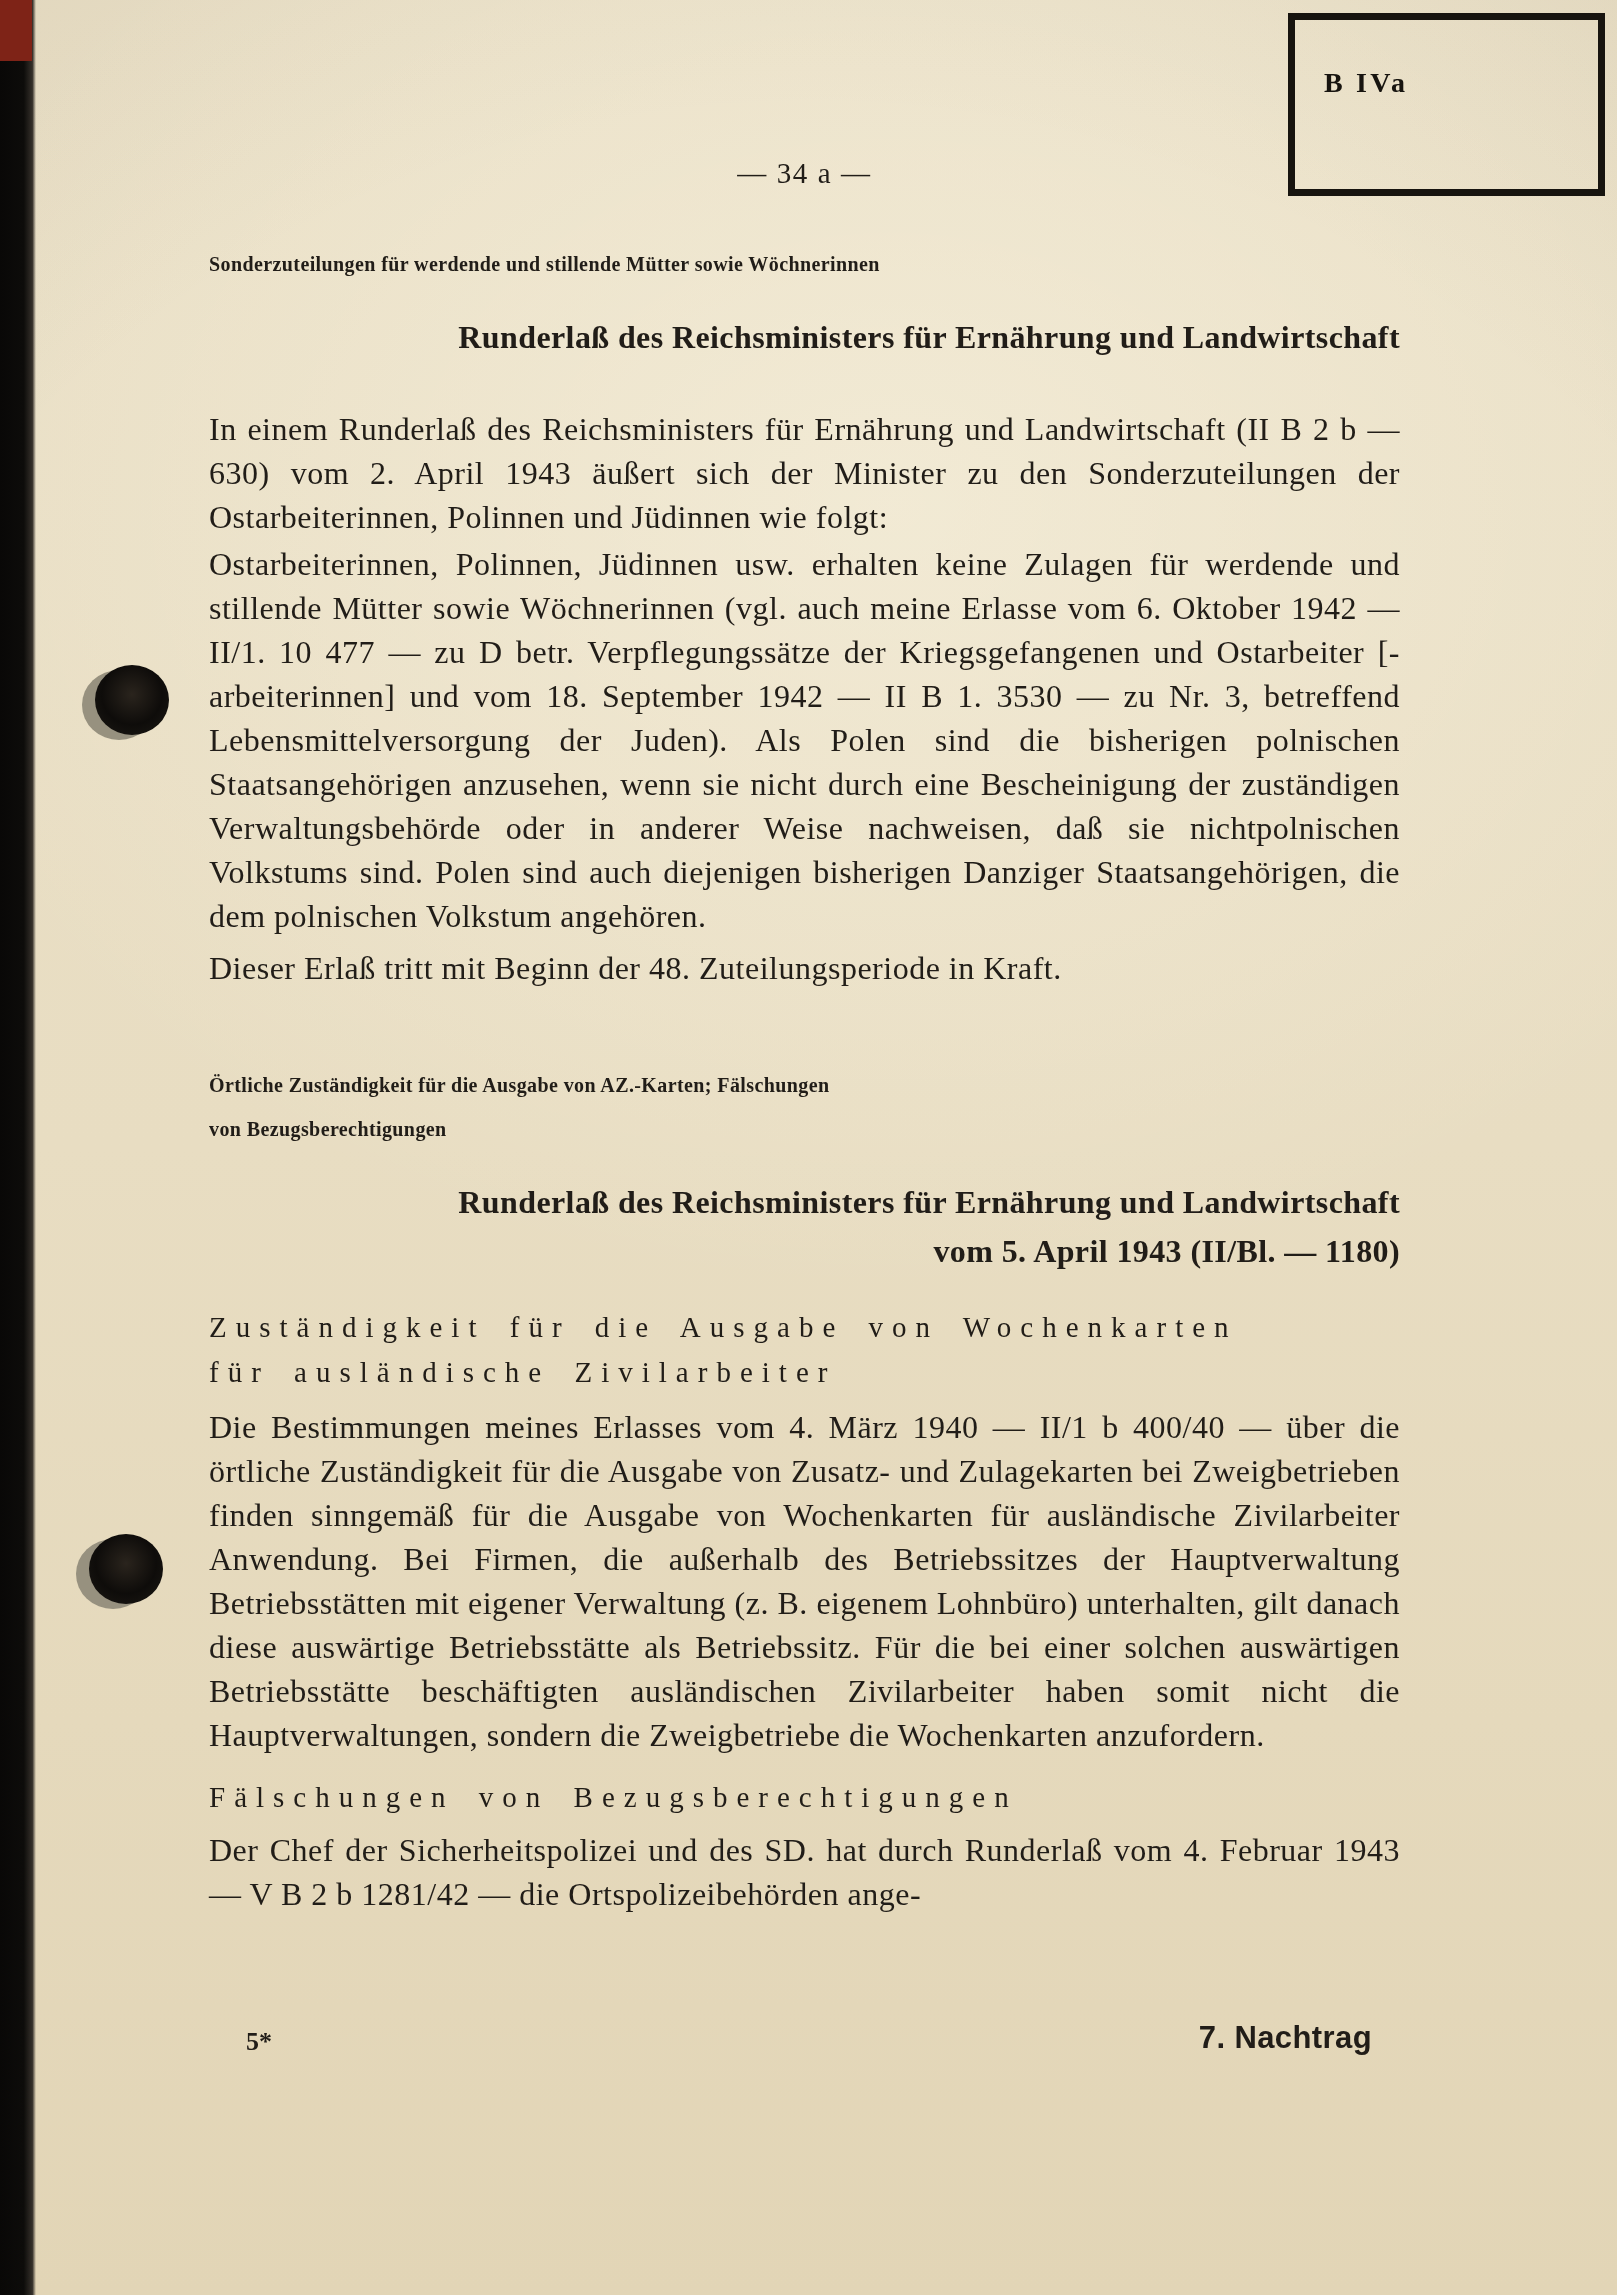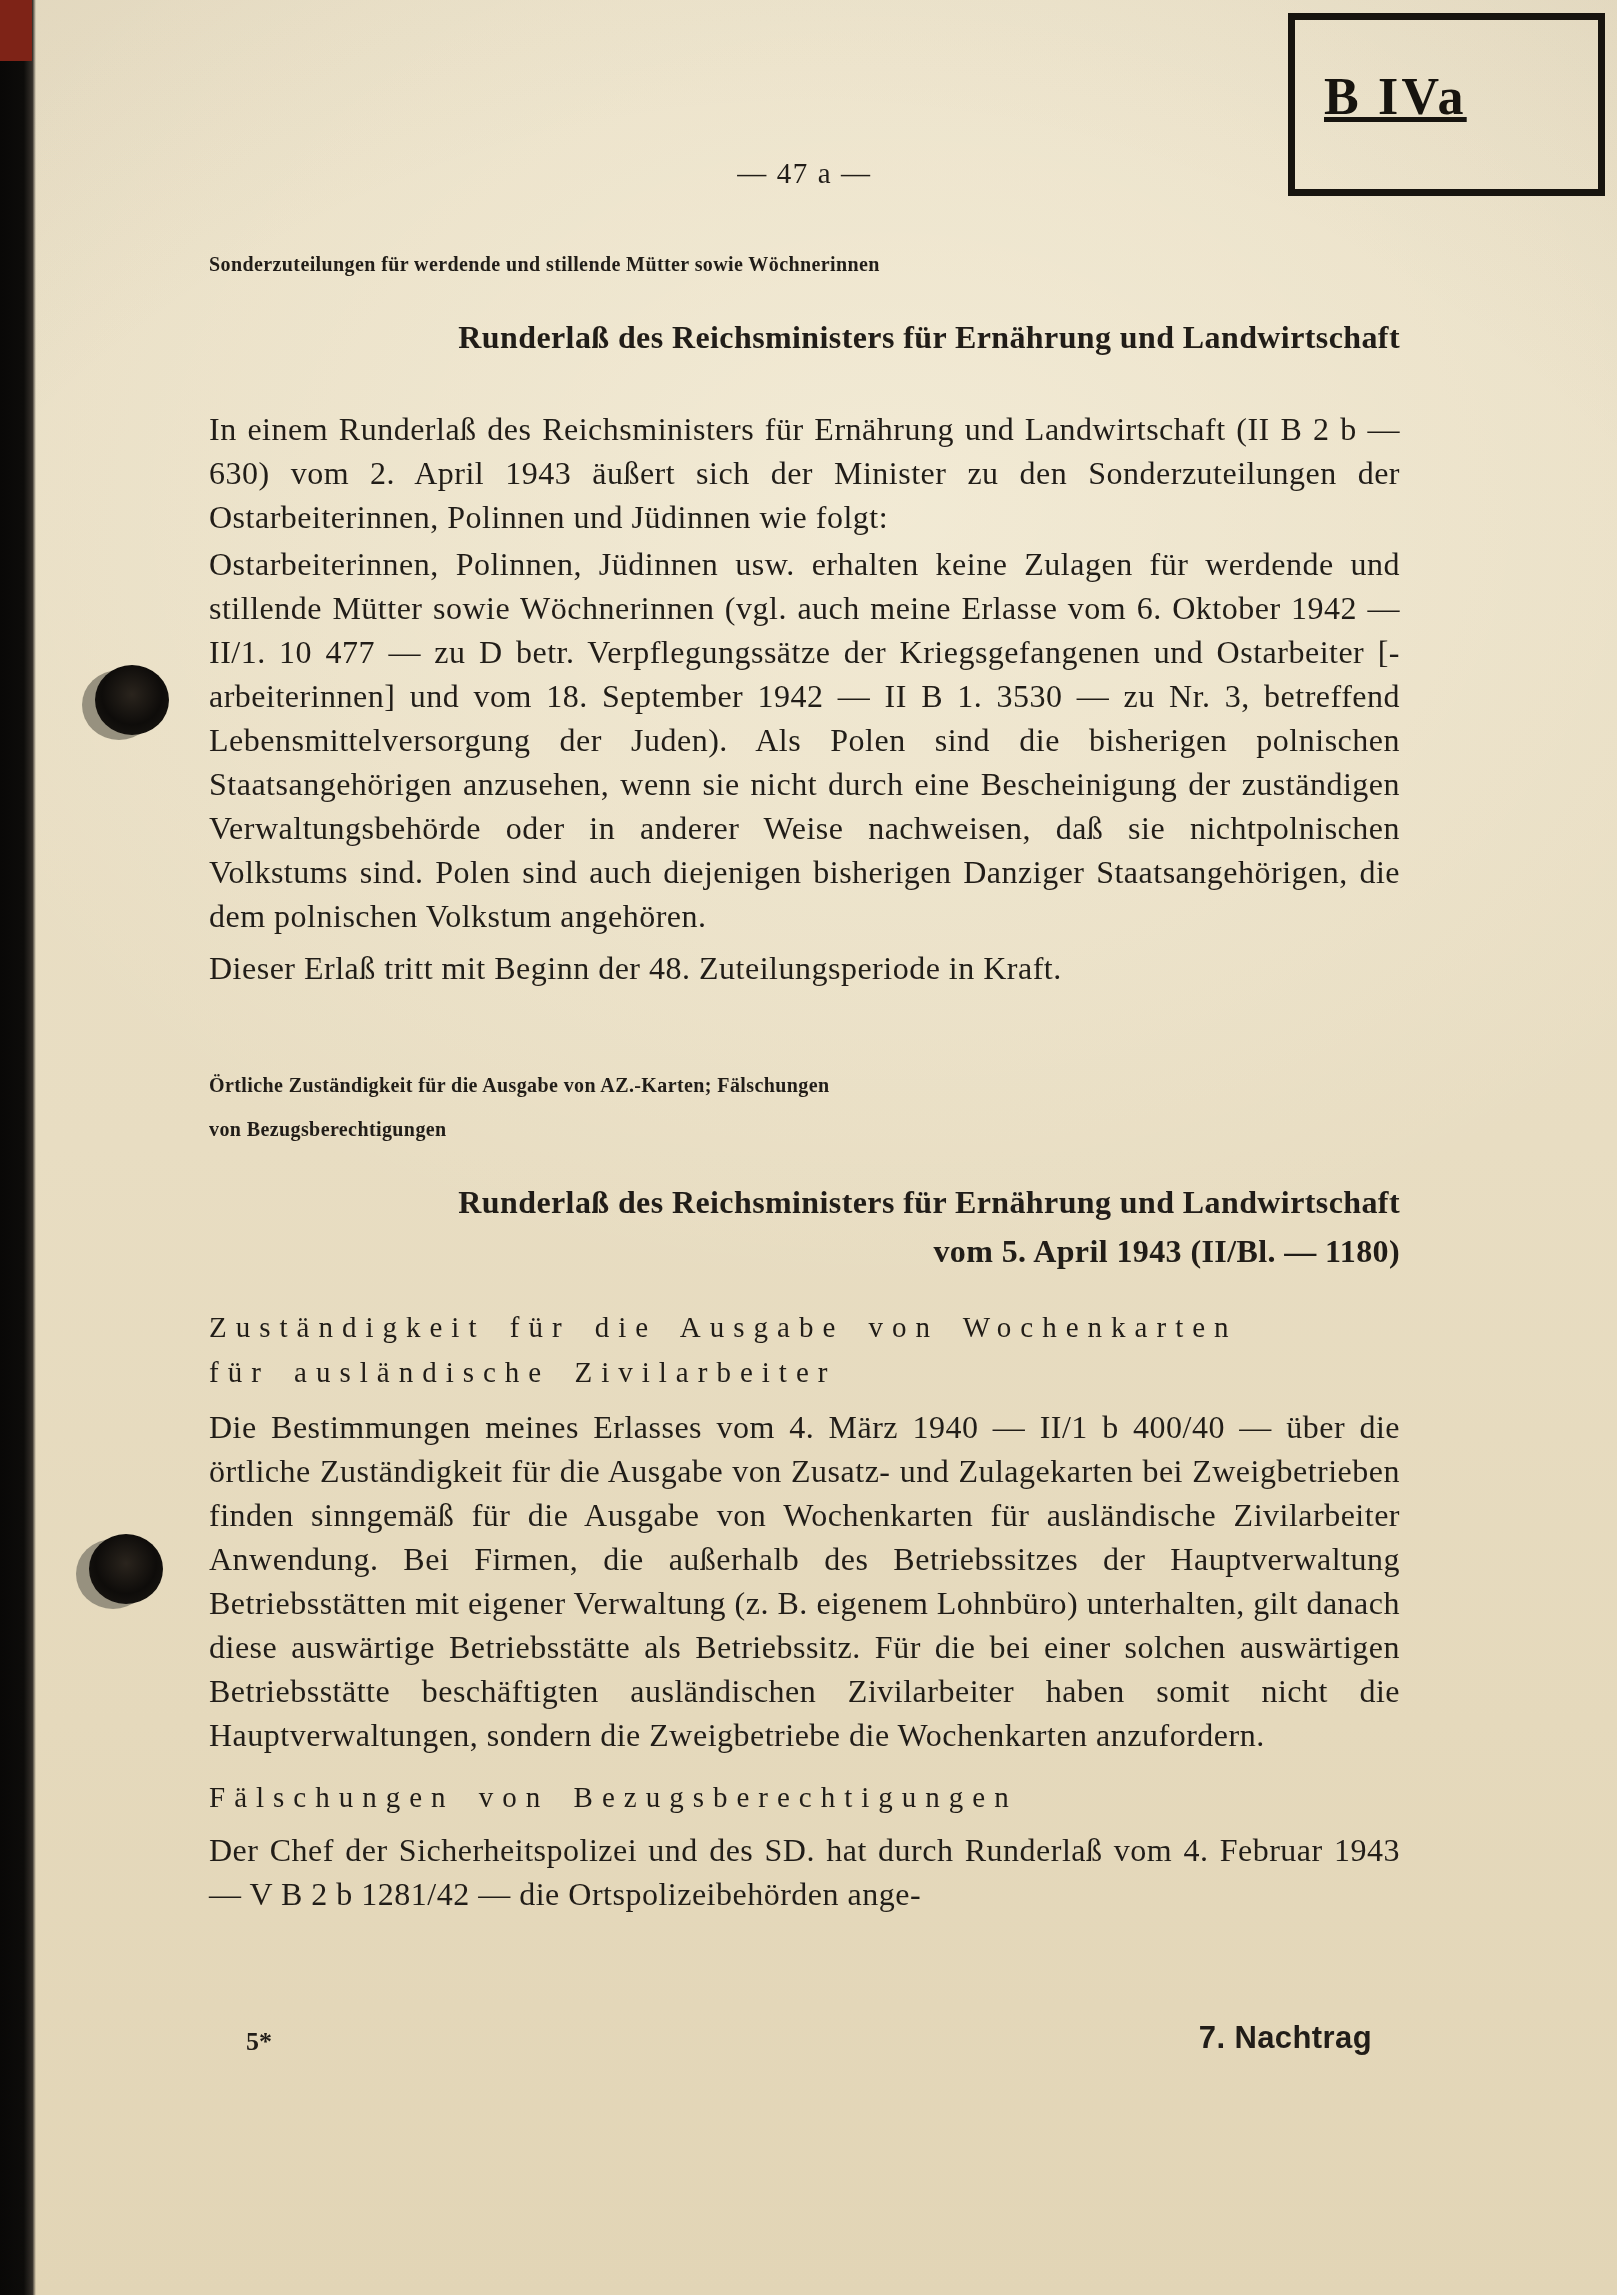--- a/index.html
+++ b/index.html
@@ -49,24 +49,23 @@
 
   
   .corner-box {
     position: absolute; left: 1288px; top: 13px;
     width: 317px; height: 183px;
     border: 7.3px solid #17140f;
   }
   .corner-box .label {
     display: block;
     margin: 47px 0 13px 29px;
-    font-size: 52px; font-weight: bold;
+    font-size: 28px; font-weight: bold;
     letter-spacing: 3.2px;
     color: #17140f;
-    text-decoration: underline;
   }
 
   
   .content {
     position: absolute; left: 209px; top: 0;
     width: 1191px;
   }
   .page-number {
     margin-top: 157px;
     text-align: center;
@@ -134,21 +133,21 @@
 
   <div class="punch-hole hole-top"></div>
   <div class="punch-hole hole-bottom"></div>
 
   <div class="corner-box">
     <span class="label">B IVa</span>
   </div>
 
   <main class="content">
 
-    <div class="page-number">— 47 a —</div>
+    <div class="page-number">— 34 a —</div>
 
     <h1 class="title">Sonderzuteilungen für werdende und stillende Mütter sowie Wöchnerinnen</h1>
     <div class="issuer">Runderlaß des Reichsministers für Ernährung und Landwirtschaft</div>
 
     <p class="body p-first">In einem Runderlaß des Reichsministers für Ernährung und Landwirtschaft (II B 2 b — 630) vom 2. April 1943 äußert sich der Minister zu den Sonderzuteilungen der Ostarbeiterinnen, Polinnen und Jüdinnen wie folgt:</p>
     <p class="body p-follow">Ostarbeiterinnen, Polinnen, Jüdinnen usw. erhalten keine Zulagen für werdende und stillende Mütter sowie Wöchnerinnen (vgl. auch meine Erlasse vom 6. Oktober 1942 — II/1. 10 477 — zu D betr. Verpflegungssätze der Kriegsgefangenen und Ostarbeiter [-arbeiterinnen] und vom 18. September 1942 — II B 1. 3530 — zu Nr. 3, betreffend Lebensmittelversorgung der Juden). Als Polen sind die bisherigen polnischen Staatsangehörigen anzusehen, wenn sie nicht durch eine Bescheinigung der zuständigen Verwaltungsbehörde oder in anderer Weise nachweisen, daß sie nichtpolnischen Volkstums sind. Polen sind auch diejenigen bisherigen Danziger Staatsangehörigen, die dem polnischen Volkstum angehören.</p>
     <p class="body p-closing">Dieser Erlaß tritt mit Beginn der 48. Zuteilungsperiode in Kraft.</p>
 
     <h2 class="title second">Örtliche Zuständigkeit für die Ausgabe von AZ.-Karten; Fälschungen</h2>
     <h2 class="title tight">von Bezugsberechtigungen</h2>

